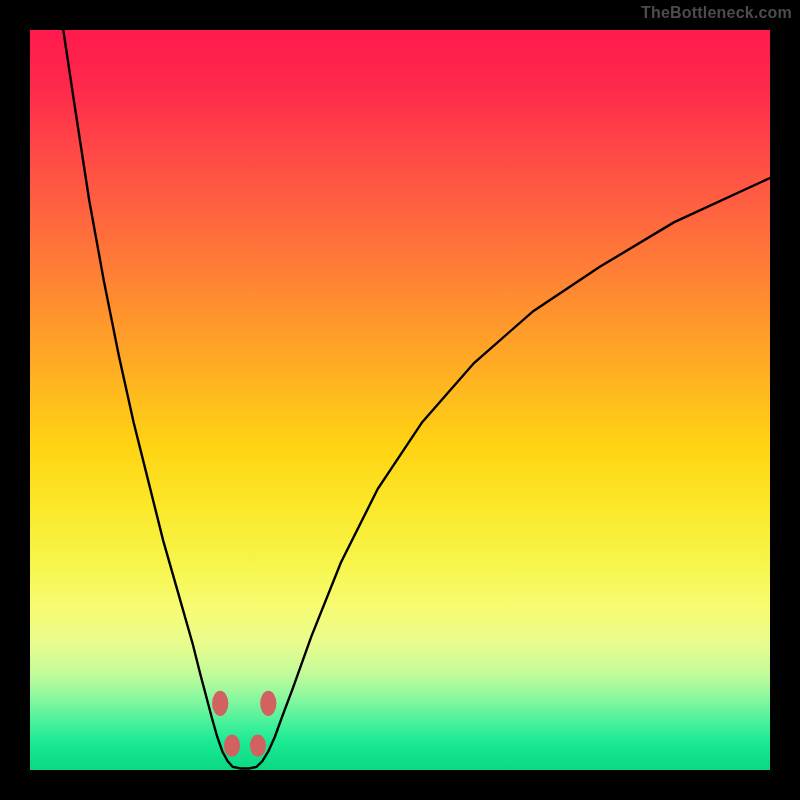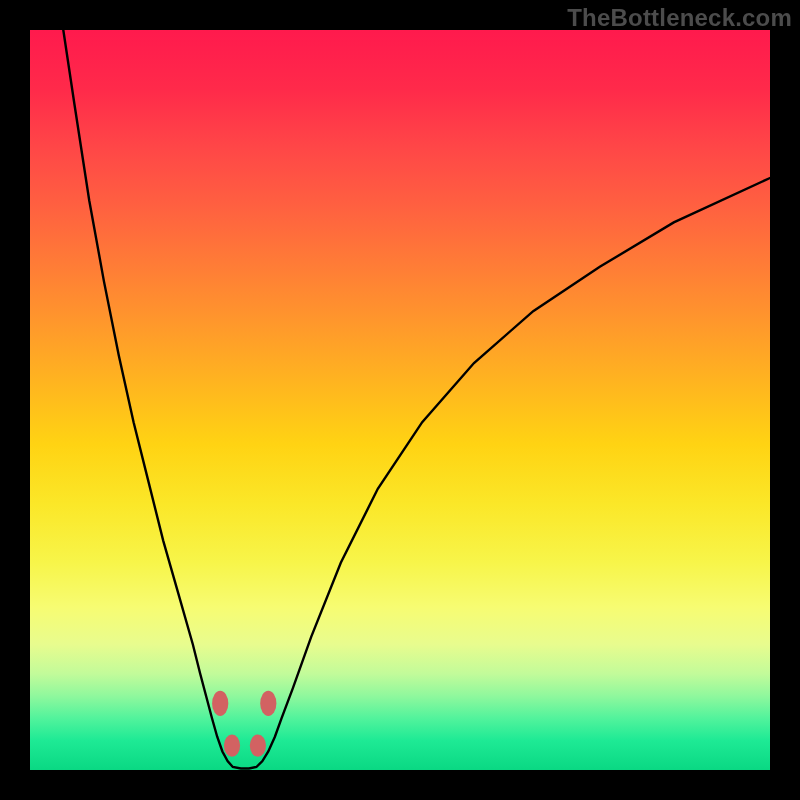--- a/index.html
+++ b/index.html
@@ -35,21 +35,21 @@
       #8ff89d 90%,
       #52f39c 93%,
       #1eea95 96%,
       #0ad883 100%
     );
   }
   .attrib {
     position: absolute;
     top: 4px;
     right: 8px;
-    font-size: 24px;
+    font-size: 16px;
     font-weight: 600;
     color: #4c4c4c;
     letter-spacing: 0.2px;
     user-select: none;
   }
   svg.plot {
     position: absolute;
     left: 0;
     top: 0;
     width: 800px;

